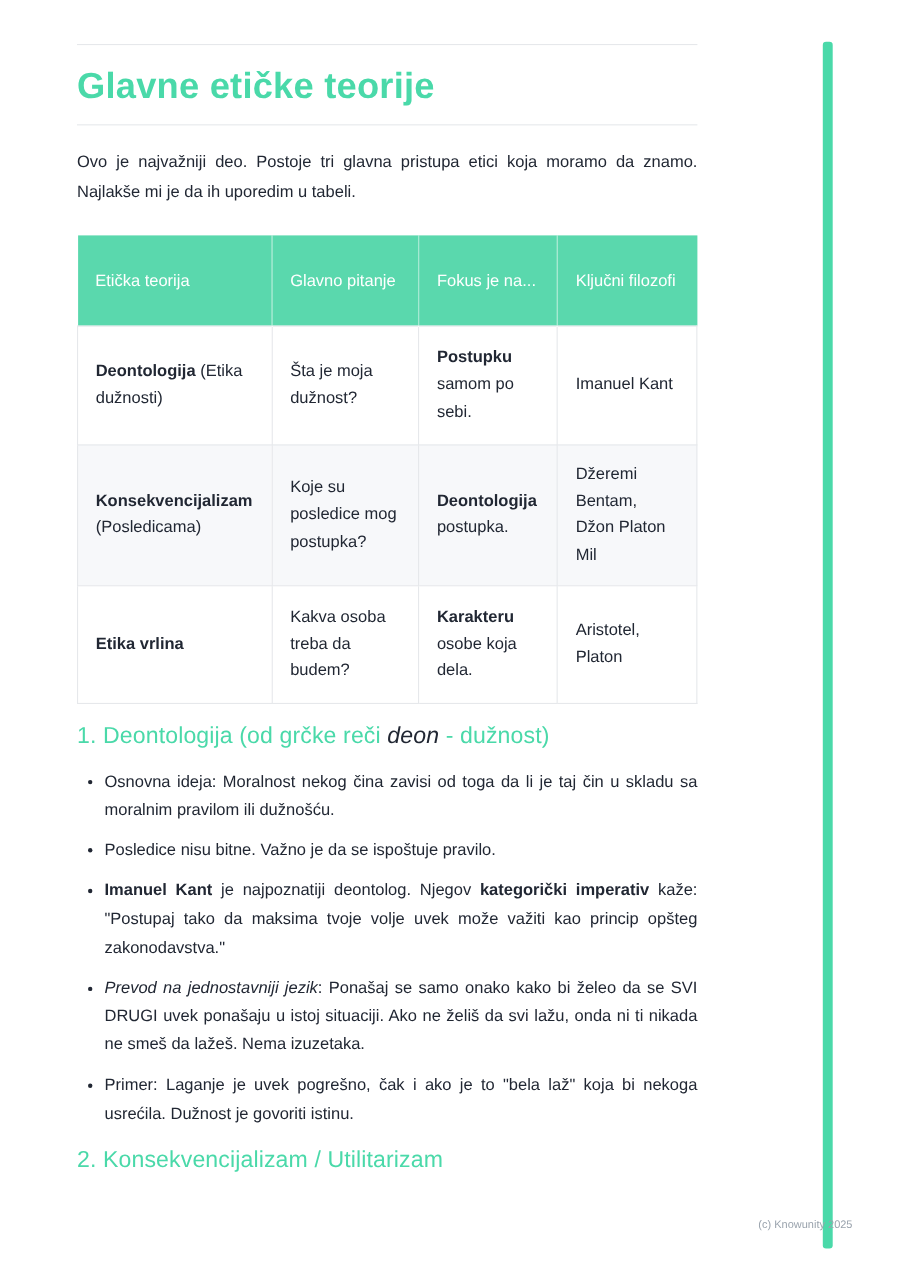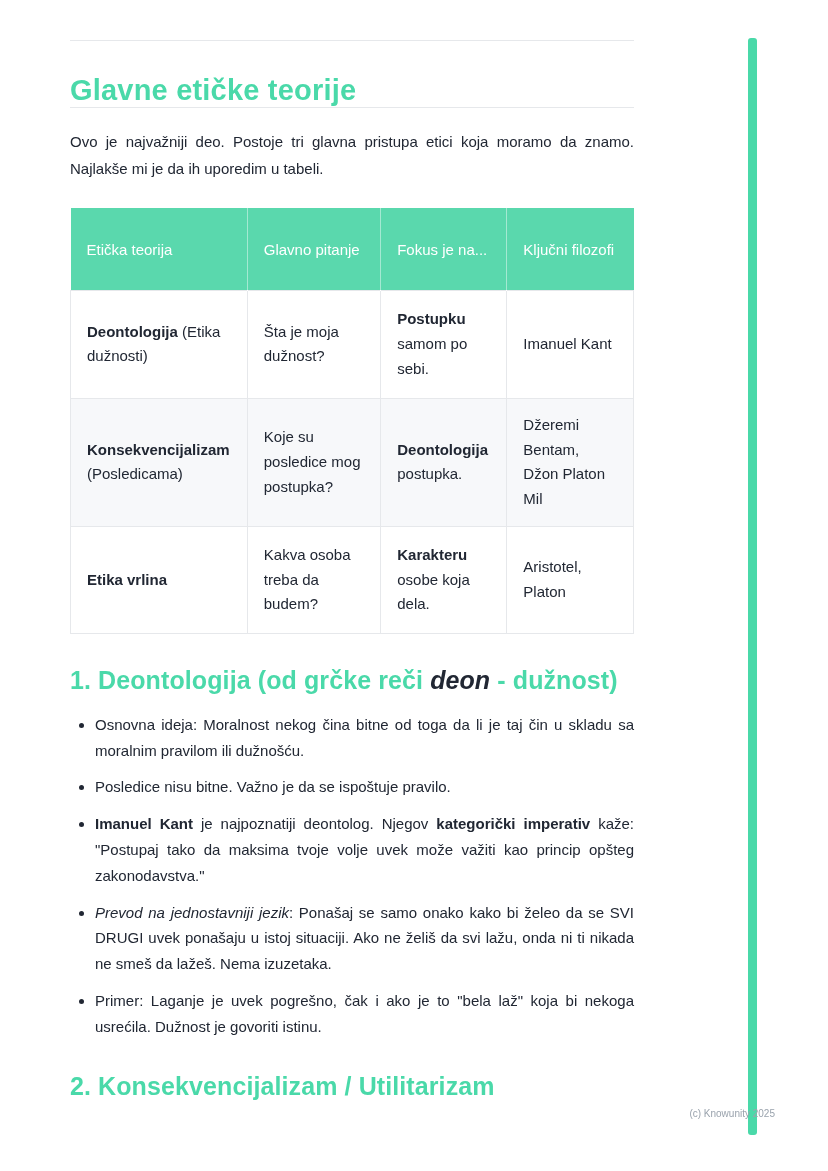--- a/index.html
+++ b/index.html
@@ -40,23 +40,24 @@
     top:0;
     width:564px;
   }
   .top-rule{
     border:none;
     border-top:1px solid var(--line);
     margin-top:40px;
   }
   h1{
     color:var(--accent);
-    font-size:29px;
+    font-size:33px;
     font-weight:700;
-    margin-top:33px;
+    margin-top:18px;
+    padding-bottom:16px;
     border-bottom:1px solid var(--line);
     letter-spacing:0.2px;
   }
   .intro{
     margin-top:21px;
     font-size:15px;
     line-height:1.78;
     text-align:justify;
   }
   table{
@@ -86,23 +87,23 @@
     padding:14px 16px;
     vertical-align:middle;
     line-height:1.65;
   }
   tbody tr:nth-child(1) td{height:108px;}
   tbody tr:nth-child(2){background:var(--row-alt-bg);}
   tbody tr:nth-child(2) td{height:128px;}
   tbody tr:nth-child(3) td{height:107px;}
   h2{
     color:var(--accent);
-    font-size:25px;
-    font-weight:700;
-    margin-top:32px;
+    font-size:21px;
+    font-weight:400;
+    margin-top:17px;
     letter-spacing:0.1px;
   }
   h2 .term{
     color:var(--text);
     font-style:italic;
   }
   ul{
     margin-top:17px;
     padding-left:25px;
   }
@@ -169,21 +170,21 @@
           <td>Kakva osoba treba da budem?</td>
           <td><strong>Karakteru</strong><span> osobe koja dela.</span></td>
           <td>Aristotel, Platon</td>
         </tr>
       </tbody>
     </table>
 
     <h2><span>1. Deontologija (od grčke reči </span><span class="term">deon</span><span> - dužnost)</span></h2>
 
     <ul>
-      <li>Osnovna ideja: Moralnost nekog čina bitne od toga da li je taj čin u skladu sa moralnim pravilom ili dužnošću.</li>
+      <li>Osnovna ideja: Moralnost nekog čina zavisi od toga da li je taj čin u skladu sa moralnim pravilom ili dužnošću.</li>
       <li>Posledice nisu bitne. Važno je da se ispoštuje pravilo.</li>
       <li><strong>Imanuel Kant</strong><span> je najpoznatiji deontolog. Njegov </span><strong>kategorički imperativ</strong><span> kaže: "Postupaj tako da maksima tvoje volje uvek može važiti kao princip opšteg zakonodavstva."</span></li>
       <li><em>Prevod na jednostavniji jezik</em><span>: Ponašaj se samo onako kako bi želeo da se SVI DRUGI uvek ponašaju u istoj situaciji. Ako ne želiš da svi lažu, onda ni ti nikada ne smeš da lažeš. Nema izuzetaka.</span></li>
       <li>Primer: Laganje je uvek pogrešno, čak i ako je to "bela laž" koja bi nekoga usrećila. Dužnost je govoriti istinu.</li>
     </ul>
 
     <h2>2. Konsekvencijalizam / Utilitarizam</h2>
 
   </div>
 

